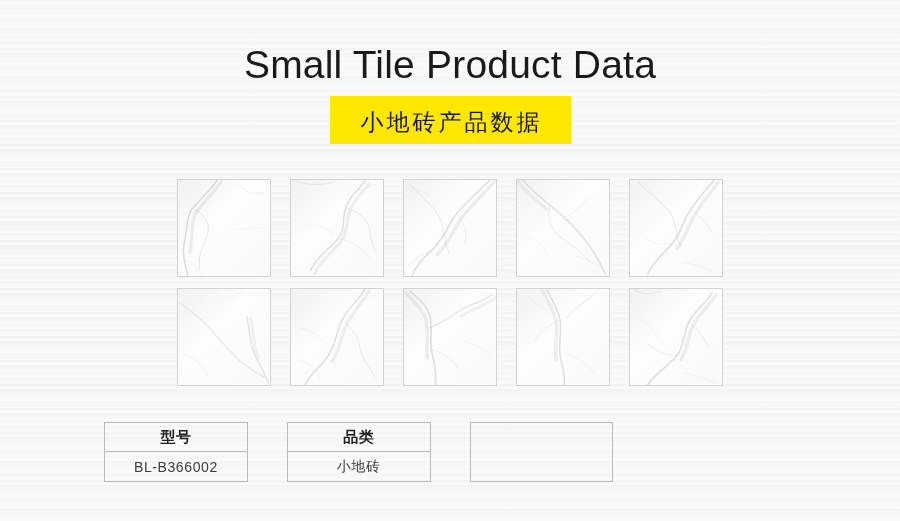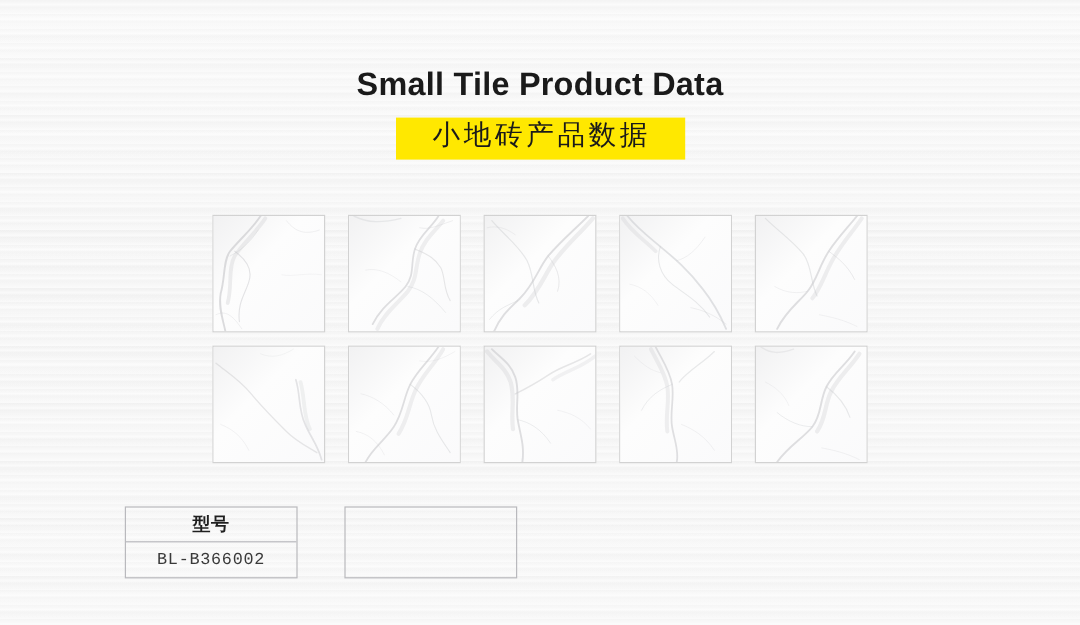--- a/index.html
+++ b/index.html
@@ -42,40 +42,40 @@
 
   
   .header {
     position: absolute;
     left: 0;
     right: 0;
     top: 44px;
     text-align: center;
   }
   .title-en {
-    font-size: 27px;
-    font-weight: bold;
+    font-size: 39px;
+    font-weight: normal;
     letter-spacing: 0.2px;
     color: #1a1a1a;
     line-height: 1.1;
-    margin: 12px;
+    margin: 0;
     white-space: nowrap;
   }
   .subtitle-wrap {
     margin-top: 9px;
     text-align: center;
   }
   .title-cn {
     display: inline-block;
     background: #ffe800;
     color: #1a1a1a;
     font-size: 23px;
     font-weight: normal;
     letter-spacing: 3px;
-    padding: 0 28px 7px 31px;
+    padding: 12px 28px 7px 31px;
     line-height: 1.25;
     white-space: nowrap;
   }
 
   
   .gallery {
     position: absolute;
     left: 177px;
     top: 179px;
     width: 546px;
@@ -109,21 +109,20 @@
 
   
   .spec-table {
     position: absolute;
     left: 104px;
     top: 422px;
     width: 692px;
     display: grid;
     grid-template-columns: repeat(4, 1fr);
     column-gap: 39px;
-    font-family: Liberation Mono, monospace;
   }
   .spec-col {
     border: 1px solid #b9b9bd;
     box-sizing: border-box;
     background: transparent;
   }
   .spec-head,
   .spec-body {
     height: 29px;
     display: flex;
@@ -313,20 +312,27 @@
   <div class="spec-table">
 
     <div class="spec-col">
       <div class="spec-head">
         <span>型号</span>
           <span class="unit"></span>
       </div>
       <div class="spec-body">BL-B366002</div>
     </div>
 
-
-
     <div class="spec-col">
+      <div class="spec-head">
+        <span>品类</span>
+          <span class="unit"></span>
+      </div>
+      <div class="spec-body">小地砖</div>
+    </div>
+
+
+    <div class="spec-col">
     </div>
 
   </div>
 
 </div>
 
 </body></html>

